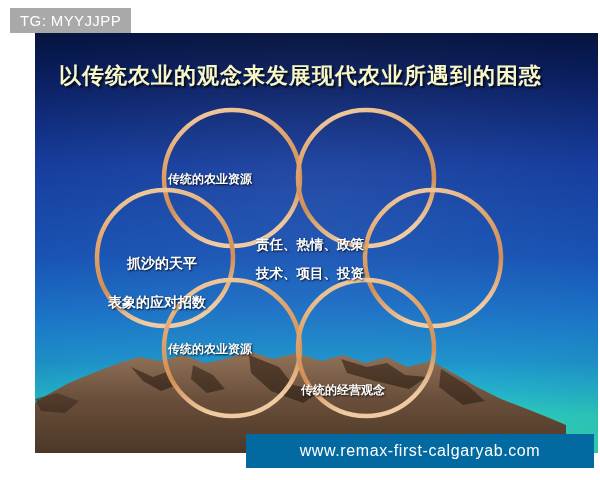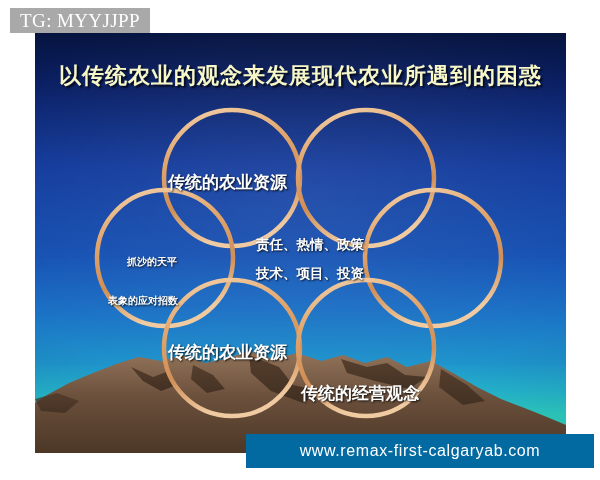--- a/index.html
+++ b/index.html
@@ -28,35 +28,36 @@
   #tg-banner {
     position: absolute;
     left: 10px;
     top: 8px;
     height: 25px;
     padding: 0 10px;
     display: flex;
     align-items: center;
     background: #a9a9a9;
     color: #ffffff;
-    font-size: 19px;
+    font-size: 15px;
     letter-spacing: 0.4px;
     z-index: 40;
-    font-family: Liberation Serif, serif;
+    font-family: Liberation Sans, sans-serif;
   }
 
   
   #slide {
     position: absolute;
     left: 35px;
     top: 33px;
     width: 531px;
     height: 420px;
     overflow: hidden;
     background: #0a1f63;
+    padding-left: 32px;
   }
 
   
   #bg-deep {
     position: absolute;
     left: 0; top: 0; right: 0;
     height: 230px;
     background: linear-gradient(180deg,
        #06143f 0%,
        #0a1f63 22%,
@@ -123,29 +124,29 @@
     left: 0; top: 0;
     width: 531px;
     height: 420px;
     z-index: 10;
   }
 
   
   .lbl {
     position: absolute;
     color: #ffffff;
-    font-size: 17px;
+    font-size: 12px;
     font-weight: bold;
     white-space: nowrap;
     text-shadow: 1px 1px 2px rgba(0,0,0,0.85);
     z-index: 25;
     font-family: "DejaVu Sans", "Liberation Sans", sans-serif;
   }
   .lbl.sub {
-    font-size: 10px;
+    font-size: 14px;
     font-weight: bold;
   }
   .lbl.mid {
     font-size: 13.5px;
     margin-left: 21px;
   }
 
   
   #watermark {
     position: absolute;

